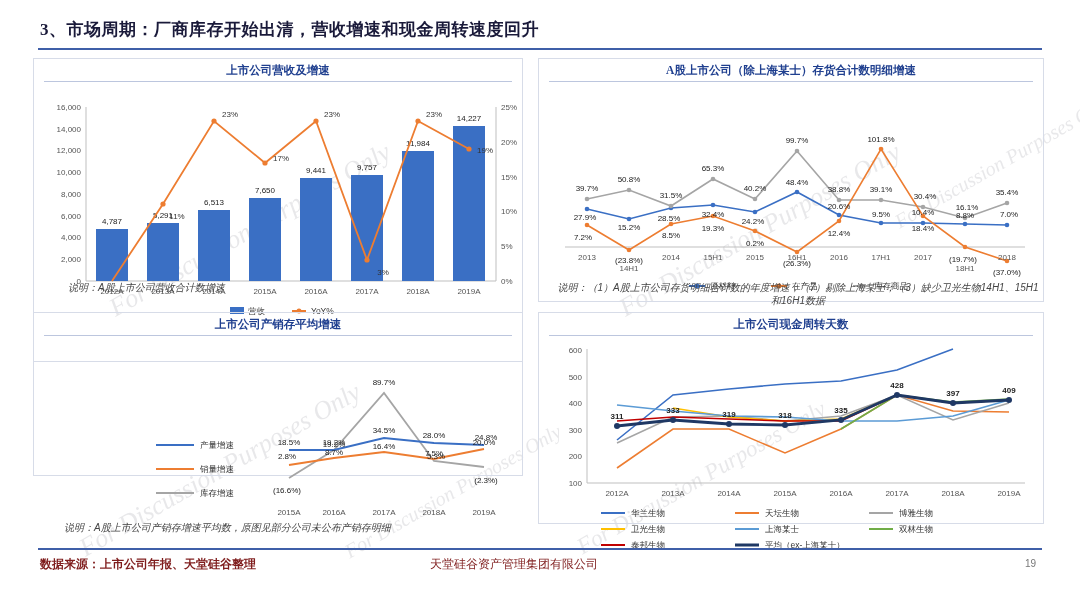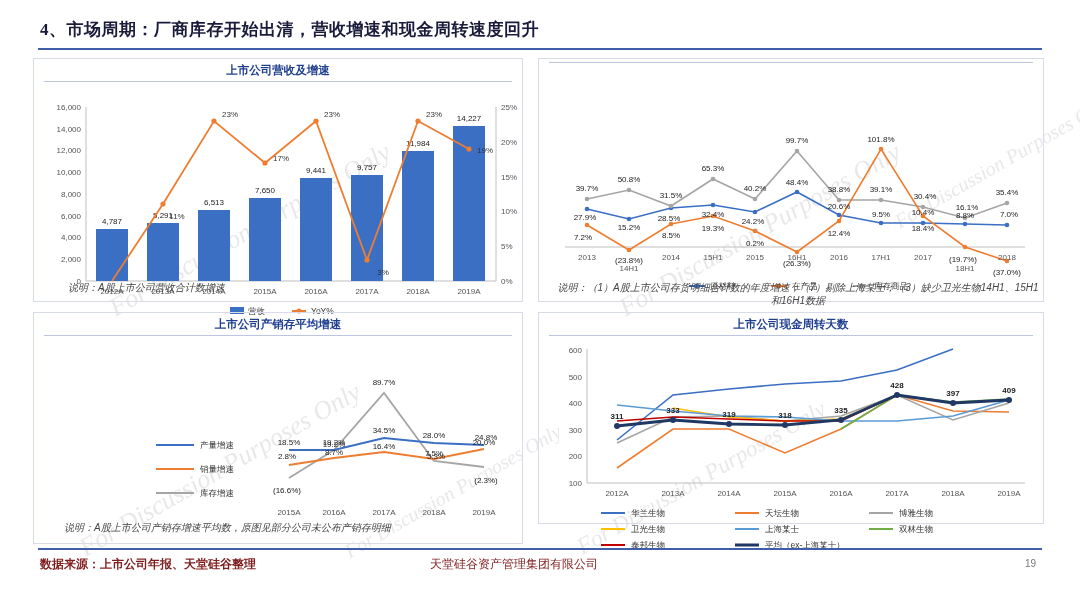--- a/index.html
+++ b/index.html
@@ -44,23 +44,23 @@
     padding-top:4px;
   }
   .panel-rule{height:1px;background:#bcc6de;margin:3px 10px 0 10px;}
   .note{
     font-size:10px;color:#444;font-style:italic;
     font-family:Liberation Sans, sans-serif;
     line-height:1.3;
     text-align:center;
   }
 
-  .p1{left:33px;top:58px;width:490px;height:244px;border:1px solid #d7dce8;}
+  .p1{left:33px;top:58px;width:490px;height:304px;border:1px solid #d7dce8;}
   .p2{left:538px;top:58px;width:506px;height:244px;border:1px solid #d7dce8;}
-  .p3{left:33px;top:312px;width:490px;height:232px;border:1px solid #d7dce8;}
+  .p3{left:33px;top:312px;width:490px;height:164px;border:1px solid #d7dce8;}
   .p4{left:538px;top:312px;width:506px;height:212px;border:1px solid #d7dce8;}
 
   .plot{position:absolute;}
   svg{display:block;overflow:visible;}
   text{font-family:"Liberation Sans", sans-serif;}
   .ax{font-size:8px;fill:#555;}
   .dlabel{font-size:8px;fill:#222;}
   .dlabel-o{font-size:8px;fill:#333;}
   .legend{font-size:8.5px;fill:#333;}
 
@@ -79,21 +79,21 @@
   .wm3{left:60px;top:455px;}
   .wm4{left:560px;top:465px;font-size:23px;}
   .wm5{left:330px;top:480px;font-size:20px;}
   .wm6{left:880px;top:150px;font-size:20px;}
 </style>
 </head>
 <body>
 
 <div class="slide">
 
-  <div class="title">4、市场周期：厂商库存开始出清，营收增速和现金周转速度回升</div>
+  <div class="title">3、市场周期：厂商库存开始出清，营收增速和现金周转速度回升</div>
   <div class="title-rule"></div>
 
   <div class="wm wm1">For Discussion Purposes Only</div>
   <div class="wm wm2">For Discussion Purposes Only</div>
   <div class="wm wm3">For Discussion Purposes Only</div>
   <div class="wm wm4">For Discussion Purposes Only</div>
   <div class="wm wm5">For Discussion Purposes Only</div>
   <div class="wm wm6">For Discussion Purposes Only</div>
 
   <div class="panel p1">
@@ -183,20 +183,21 @@
         <text class="legend" x="214" y="233">营收</text>
         <line x1="258" y1="230" x2="272" y2="230" stroke="#ed7d31" stroke-width="2"></line>
         <circle cx="265" cy="230" r="2.5" fill="#ed7d31"></circle>
         <text class="legend" x="277" y="233">YoY%</text>
       </g>
     </svg>
     <div class="note" style="position:absolute;left:34px;top:222px;">说明：A股上市公司营收合计数增速</div>
   </div>
 
   <div class="panel p2">
+    <div class="panel-title">A股上市公司（除上海某士）存货合计数明细增速</div>
     <div class="panel-rule"></div>
     <svg class="plot" style="left:0;top:22px;" width="504" height="222">
 
       <line x1="26" y1="166" x2="486" y2="166" stroke="#bfbfbf" stroke-width="1"></line>
 
       <polyline fill="none" stroke="#a5a5a5" stroke-width="1.6" points="48,118 90,109 132,125 174,98 216,118 258,70 300,119 342,119 384,126 426,137 468,122"></polyline>
 
       <polyline fill="none" stroke="#3a6fc4" stroke-width="1.6" points="48,128 90,138 132,127 174,124 216,131 258,111 300,134 342,142 384,142 426,143 468,144"></polyline>
 
       <polyline fill="none" stroke="#ed7d31" stroke-width="1.6" points="48,144 90,169 132,143 174,135 216,150 258,171 300,140 342,68 384,135 426,166 468,180"></polyline>

